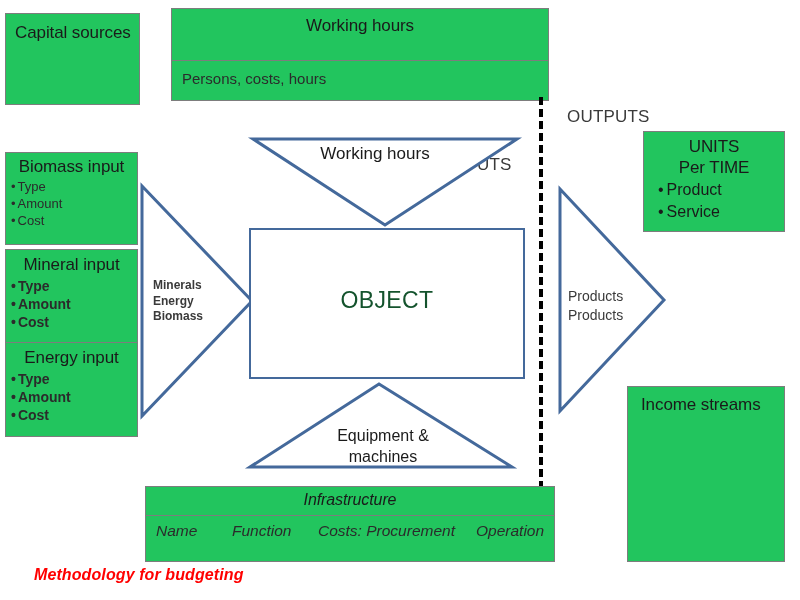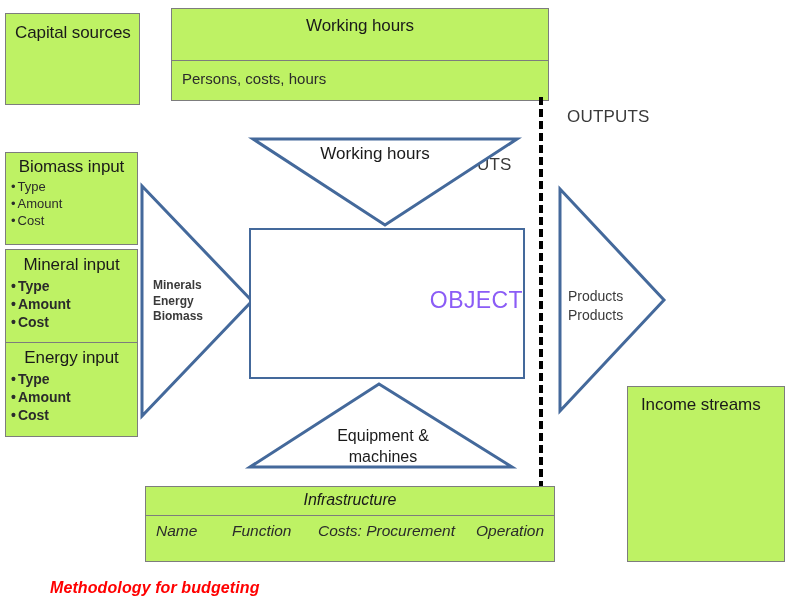--- a/index.html
+++ b/index.html
@@ -17,21 +17,21 @@
     width: 800px;
     height: 600px;
     background: #ffffff;
     overflow: hidden;
   }
   .abs { position: absolute; box-sizing: border-box; }
 
   
   .obox {
     border: 1px solid #7d7d7d;
-    background: #bef264;
+    background: #22c55e;
   }
 
   
   .t-center { text-align: center; }
   .t-left   { text-align: left; }
 
   .box-title {
     font-size: 17px;
     line-height: 21px;
     color: #1a1a1a;
@@ -90,23 +90,22 @@
     text-align: center;
   }
 
   
   .object-box {
     border: 2px solid #44699b;
     background: #ffffff;
   }
   .object-label {
     font-size: 23px;
-    color: #8b5cf6;
+    color: #14532d;
     letter-spacing: 0.4px;
-    text-align: right;
   }
 
   
   .divider {
     border-top: 1px solid #7d7d7d;
   }
 
   .infra-cols {
     font-size: 15.5px;
     line-height: 20px;
@@ -225,20 +224,28 @@
   <div class="abs" style="left:556px; top:185px; width:112px; height:230px;">
     <svg width="112" height="230" viewBox="0 0 112 230">
       <polygon points="4,4 108,115 4,226" fill="#ffffff" stroke="#44699b" stroke-width="3"></polygon>
     </svg>
   </div>
   <div class="abs arrow-note-2" style="left:568px; top:287px; width:80px;">
     <div>Products</div>
     <div>Products</div>
   </div>
 
+  <div class="abs obox" style="left:643px; top:131px; width:142px; height:101px;">
+    <div class="box-title t-center" style="padding:4px 0 0 0; font-size:17px;">UNITS</div>
+    <div class="box-title t-center" style="font-size:17px;">Per TIME</div>
+    <ul class="bullets-lg" style="padding:1px 0 0 14px;">
+      <li>Product</li>
+      <li>Service</li>
+    </ul>
+  </div>
 
   <div class="abs obox" style="left:627px; top:386px; width:158px; height:176px;">
     <div class="box-title" style="padding:7px 0 0 13px; font-size:17px;">Income streams</div>
   </div>
 
-  <div class="abs caption" style="left:50px; top:566px;margin-top:13px;">Methodology for budgeting</div>
+  <div class="abs caption" style="left:34px; top:566px;">Methodology for budgeting</div>
 
 </div>
 
 </body></html>

